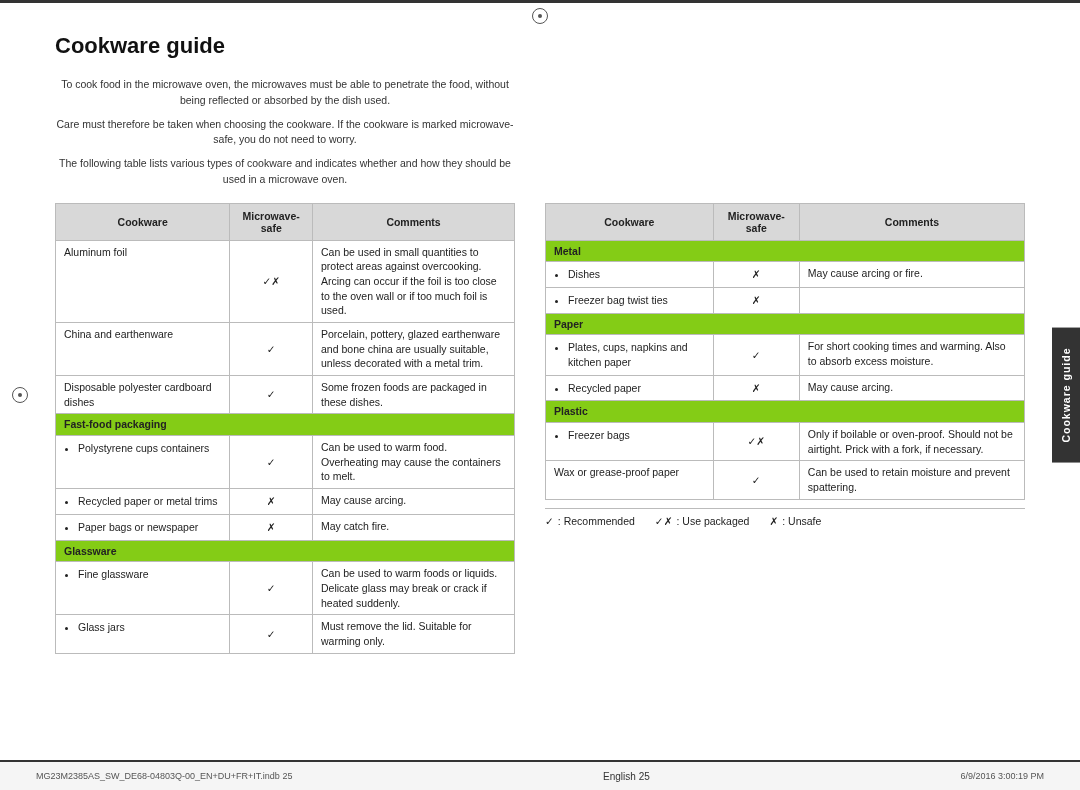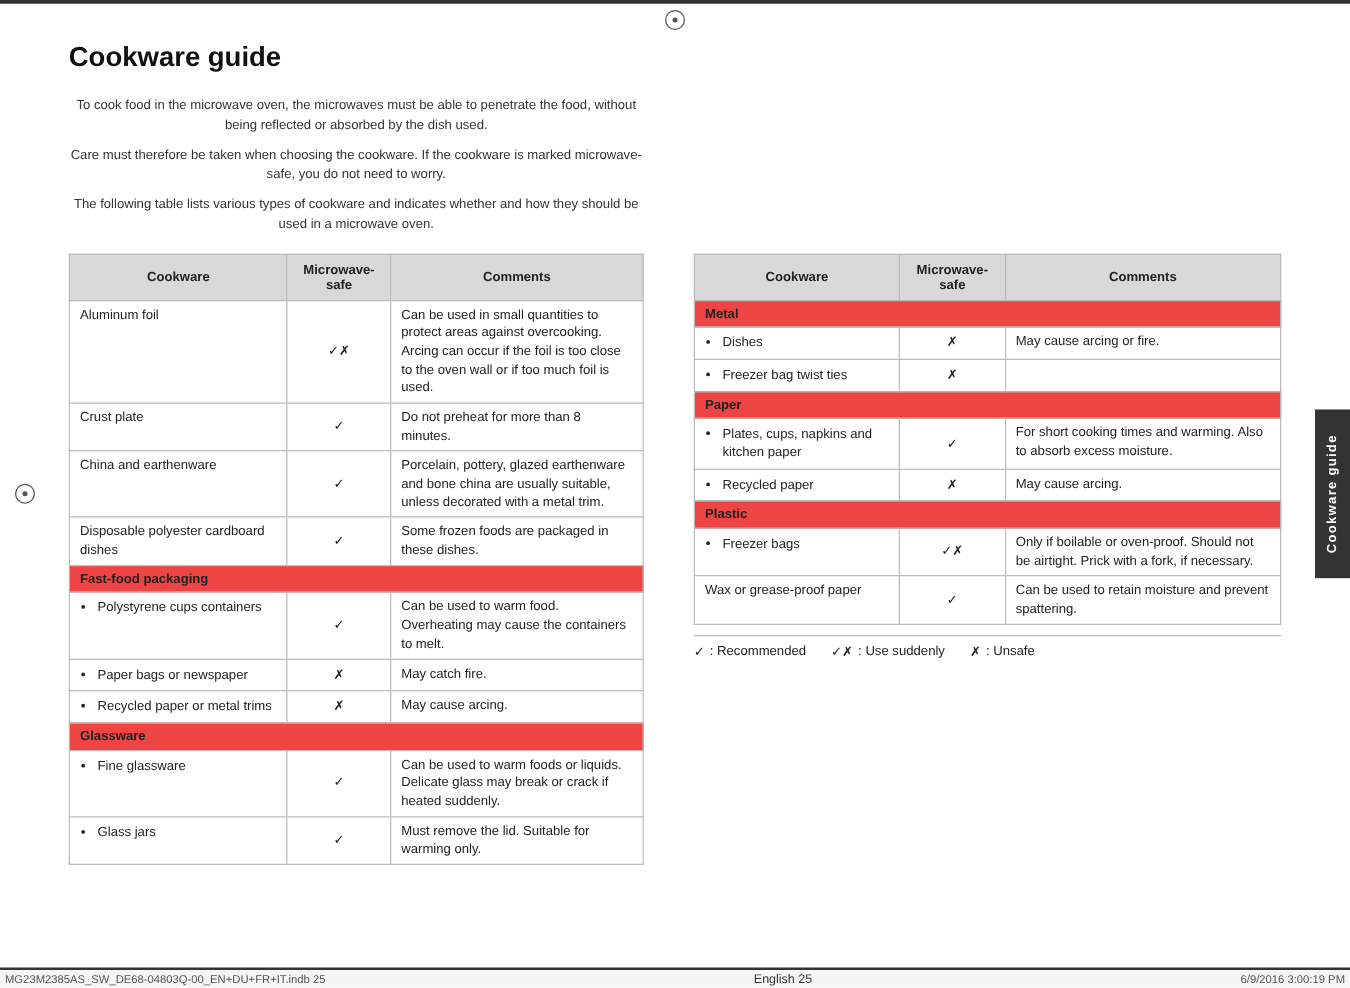--- a/index.html
+++ b/index.html
@@ -90,21 +90,21 @@
       line-height: 1.5;
       color: #333;
       margin-bottom: 8px;
       max-width: 460px;
       text-align: center;
     }
 
     
     .two-column {
       display: flex;
-      gap: 40px;
+      gap: 30px;
       margin-top: 15px;
     }
 
     .left-column {
       flex: 0 0 460px;
     }
 
     .right-column {
       flex: 1;
     }
@@ -131,21 +131,21 @@
     tbody tr td {
       padding: 4px 8px;
       border: 1px solid #bbb;
       vertical-align: top;
       font-size: 10.5px;
       line-height: 1.4;
     }
 
     .category-row td {
       font-weight: bold;
-      background: #ef4444;
+      background: #84cc16;
       border: 1px solid #bbb;
       padding: 3px 8px;
     }
 
     .symbol-cell {
       text-align: center;
       vertical-align: middle;
     }
 
     ul.items {
@@ -192,27 +192,27 @@
       align-items: center;
       gap: 4px;
     }
 
     
     .bottom-bar {
       position: absolute;
       bottom: 0;
       left: 0;
       right: 0;
-      height: 16px;
+      height: 30px;
       background: #f5f5f5;
       border-top: 2px solid #333;
       display: flex;
       align-items: center;
       justify-content: space-between;
-      padding: 0 4px;
+      padding: 0 36px;
       font-size: 9px;
       color: #555;
     }
 
     .page-number {
       font-size: 10px;
       color: #333;
     }
 
     .check-symbol::before { content: '✓'; }
@@ -250,25 +250,20 @@
             </tr>
           </thead>
           <tbody>
 
             <tr>
               <td>Aluminum foil</td>
               <td class="symbol-cell"><span class="check-cross-symbol"></span></td>
               <td>Can be used in small quantities to protect areas against overcooking. Arcing can occur if the foil is too close to the oven wall or if too much foil is used.</td>
             </tr>
 
-            <tr>
-              <td>Crust plate</td>
-              <td class="symbol-cell"><span class="check-symbol"></span></td>
-              <td>Do not preheat for more than 8 minutes.</td>
-            </tr>
 
             <tr>
               <td>China and earthenware</td>
               <td class="symbol-cell"><span class="check-symbol"></span></td>
               <td>Porcelain, pottery, glazed earthenware and bone china are usually suitable, unless decorated with a metal trim.</td>
             </tr>
 
             <tr>
               <td>Disposable polyester cardboard dishes</td>
               <td class="symbol-cell"><span class="check-symbol"></span></td>
@@ -285,35 +280,35 @@
                     <li>Polystyrene cups containers</li>
                   </ul>
               </td>
               <td class="symbol-cell"><span class="check-symbol"></span></td>
               <td>Can be used to warm food. Overheating may cause the containers to melt.</td>
             </tr>
 
             <tr>
               <td>
                 <ul class="items">
+                    <li>Recycled paper or metal trims</li>
+                  </ul>
+              </td>
+              <td class="symbol-cell"><span class="cross-symbol"></span></td>
+              <td>May cause arcing.</td>
+            </tr>
+
+            <tr>
+              <td>
+                <ul class="items">
                     <li>Paper bags or newspaper</li>
                   </ul>
               </td>
               <td class="symbol-cell"><span class="cross-symbol"></span></td>
               <td>May catch fire.</td>
-            </tr>
-
-            <tr>
-              <td>
-                <ul class="items">
-                    <li>Recycled paper or metal trims</li>
-                  </ul>
-              </td>
-              <td class="symbol-cell"><span class="cross-symbol"></span></td>
-              <td>May cause arcing.</td>
             </tr>
 
             <tr class="category-row">
               <td colspan="3">Glassware</td>
             </tr>
 
 
             <tr>
               <td>
                 <ul class="items">
@@ -420,21 +415,21 @@
           </tbody>
         </table>
 
         <div class="legend">
           <div class="legend-item">
             <span>✓</span>
             <span>: Recommended</span>
           </div>
           <div class="legend-item">
             <span>✓✗</span>
-            <span>: Use suddenly</span>
+            <span>: Use packaged</span>
           </div>
           <div class="legend-item">
             <span>✗</span>
             <span>: Unsafe</span>
           </div>
         </div>
       </div>
     </div>
   </div>
 

